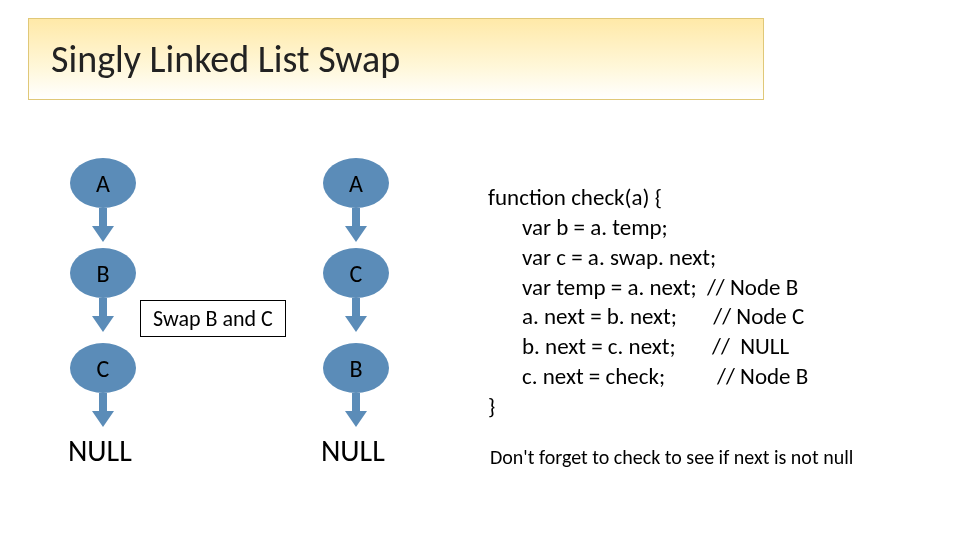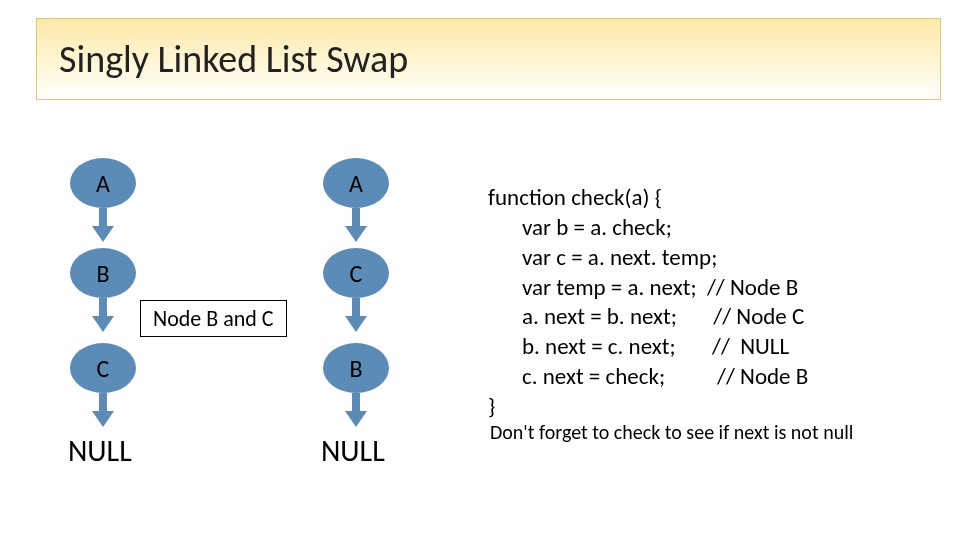--- a/index.html
+++ b/index.html
@@ -5,23 +5,23 @@
   * { margin: 0; padding: 0; box-sizing: border-box; }
   body {
     width: 960px;
     height: 540px;
     font-family: Calibri, Arial, sans-serif;
     background: #fff;
     position: relative;
   }
   .title-bar {
     position: absolute;
-    left: 36px;
+    left: 28px;
     top: 18px;
-    width: 905px;
+    width: 736px;
     height: 82px;
     background: linear-gradient(to bottom, #ffe9a8 0%, #fff7d9 60%, #ffffff 100%);
     border: 1px solid #e0c878;
     display: flex;
     align-items: center;
     padding-left: 22px;
   }
   .title-text {
     font-size: 38px;
     color: #222;
@@ -88,21 +88,21 @@
     top: 153px;
     font-size: 23px;
     line-height: 1.3;
     color: #000;
     white-space: pre;
   }
   .indent { display: inline-block; width: 34px; }
   .footnote {
     position: absolute;
     left: 490px;
-    top: 420px;
+    top: 445px;
     font-size: 20px;
     color: #000;
   }
 </style>
 </head>
 <body>
 
 <div class="title-bar">
   <span class="title-text">Singly Linked List Swap</span>
 </div>
@@ -129,21 +129,21 @@
     <span>C</span>
   </div>
   <div class="arrow" style="left:54px; top:253px;">
       <div class="shaft"></div>
       <div class="head"></div>
     </div>
 
   <div class="null-label" style="left:28px; top:292px;">NULL</div>
 
   <div class="swap-box" style="left:100px; top:160px;">
-    <span>Node B and C</span>
+    <span>Swap B and C</span>
   </div>
 
   <div class="node" style="left:283px; top:18px;">
     <span>A</span>
   </div>
   <div class="arrow" style="left:307px; top:68px;">
       <div class="shaft"></div>
       <div class="head"></div>
     </div>
 
@@ -161,22 +161,22 @@
   <div class="arrow" style="left:307px; top:253px;">
       <div class="shaft"></div>
       <div class="head"></div>
     </div>
 
   <div class="null-label" style="left:281px; top:292px;">NULL</div>
 </div>
 
 <div class="code-block">
 <span>function check(a) {</span>
-<span class="indent"></span><span>var b = a. check;</span>
-<span class="indent"></span><span>var c = a. next. temp;</span>
+<span class="indent"></span><span>var b = a. temp;</span>
+<span class="indent"></span><span>var c = a. swap. next;</span>
 <span class="indent"></span><span>var temp = a. next;  // Node B</span>
 <span class="indent"></span><span>a. next = b. next;       // Node C</span>
 <span class="indent"></span><span>b. next = c. next;       //  NULL</span>
 <span class="indent"></span><span>c. next = check;          // Node B</span>
 <span>}</span>
 </div>
 
 <div class="footnote">Don't forget to check to see if next is not null</div>
 
 </body></html>

